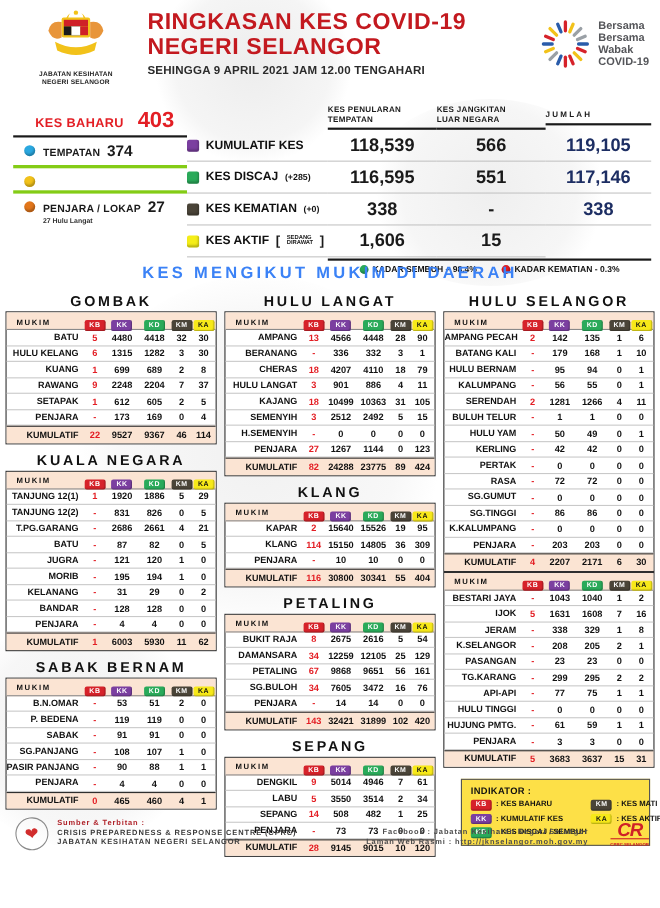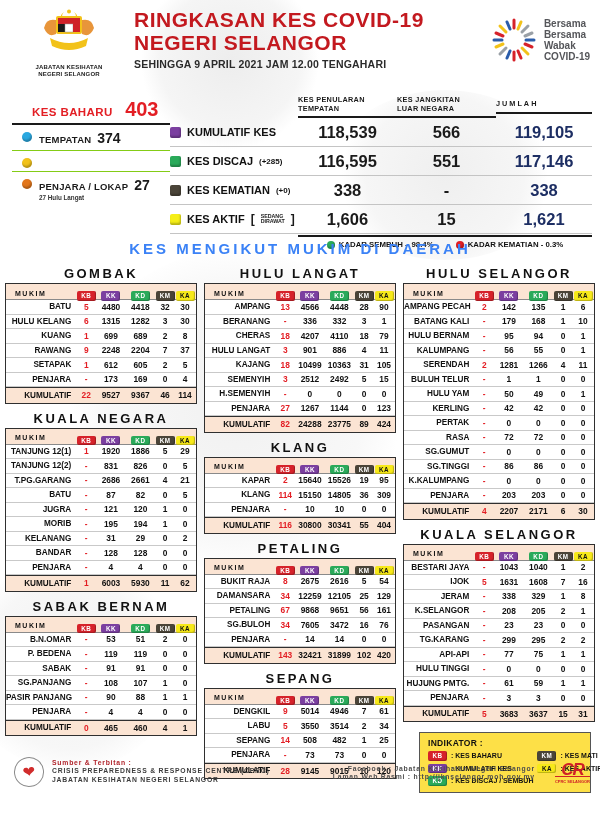--- a/index.html
+++ b/index.html
@@ -17,21 +17,21 @@
   .sub-title{font-size:10.5px;font-weight:bold;color:#2b2b2b;margin-top:4px;letter-spacing:.2px;}
   .badge-block{display:flex;align-items:center;gap:4px;margin-top:6px;margin-right:2px;}
   .badge-text{font-size:10px;font-weight:800;color:#55565a;line-height:11px;}
 
   
   .summary{display:flex;padding:2px 8px 0 12px;height:142px;box-sizing:border-box;}
   .sum-left{width:158px;flex-shrink:0;padding-top:4px;}
   .kb-line{padding-left:20px;border-bottom:2px solid #1a1a1a;padding-bottom:2px;}
   .kb-label{font-size:11.5px;font-weight:900;color:#e31e24;letter-spacing:.4px;}
   .kb-value{font-size:20px;font-weight:900;color:#e31e24;margin-left:8px;}
-  .sum-item{display:flex;align-items:flex-start;gap:7px;padding:4px 0 3px 10px;border-bottom:1px solid #84cc16;}
+  .sum-item{display:flex;align-items:flex-start;gap:7px;padding:4px 0 3px 10px;border-bottom:3px solid #84cc16;}
   .sum-item:last-child{border-bottom:none;}
   .dot{width:10px;height:10px;border-radius:50%;margin-top:3px;flex-shrink:0;box-shadow:inset -1px -2px 2px rgba(0,0,0,.25);}
   .si-label{font-size:9.5px;font-weight:800;color:#1a1a1a;letter-spacing:.2px;}
   .si-value{font-size:14px;font-weight:900;color:#1a1a1a;margin-left:6px;}
   .si-note{font-size:6.3px;font-weight:bold;color:#333;line-height:7.5px;}
 
   .sum-right{flex:1;padding-top:2px;}
   .sum-grid{display:grid;grid-template-columns:128px 1fr 1fr 96px;align-items:center;}
   .sum-head{font-size:7.3px;font-weight:800;text-align:left;white-space:pre-line;line-height:8.5px;
             border-bottom:2px solid #1a1a1a;padding-bottom:3px;letter-spacing:.3px;}
@@ -81,21 +81,21 @@
   .ind-text{font-size:7px;font-weight:800;color:#111;white-space:nowrap;}
 
   
   .footer{position:absolute;left:0;right:0;bottom:6px;display:flex;align-items:flex-end;
           justify-content:space-between;padding:0 10px 0 14px;}
   .foot-left{display:flex;align-items:center;gap:8px;}
   .heart-logo{width:28px;height:28px;border:1.5px solid #8a8a8a;border-radius:50%;display:flex;
               align-items:center;justify-content:center;font-size:15px;color:#d12c2c;transform:rotate(-8deg);}
   .src-lines{font-size:6.8px;font-weight:800;letter-spacing:.8px;line-height:8.5px;color:#3c3c3c;}
   .src-lines .l1{color:#b0232a;}
-  .foot-right{display:flex;gap:20px;}
+  .foot-right{display:flex;align-items:center;gap:20px;}
   .fb-lines{font-size:6.8px;font-weight:800;letter-spacing:.8px;line-height:8.5px;color:#4d4d4d;text-align:right;}
   .cprc-logo{text-align:center;color:#cf2027;line-height:10px;}
   .cprc-logo .big{font-size:17px;font-weight:900;font-style:italic;letter-spacing:-1px;}
   .cprc-logo .small{font-size:4px;font-weight:bold;border-top:1.5px solid #cf2027;display:block;margin-top:1px;}
 </style>
 </head>
 <body>
 
 <div class="page">
 
@@ -221,21 +221,20 @@
               <span class="sum-lab">KES AKTIF</span>
               <span class="bracket">[</span>
               <span class="stack">
                 <span>SEDANG</span>
                 <span>DIRAWAT</span>
               </span>
               <span class="bracket">]</span>
             </div>
             <div class="sum-num">1,606</div>
             <div class="sum-num">15</div>
-            <div class="sum-num jumlah">1,621</div>
           </div>
         <div class="rates" id="rates">
             <div class="rate">
               <span class="dot" style="background: rgb(42, 170, 90);"></span>
               <span>KADAR SEMBUH – 98.4%</span>
             </div>
             <div class="rate">
               <span class="dot" style="background: rgb(227, 30, 36);"></span>
               <span>KADAR KEMATIAN - 0.3%</span>
             </div>
@@ -836,21 +835,20 @@
             </div>
             <div class="drow kumulatif">
               <div class="c-label">KUMULATIF</div>
               <div class="c-num c-kb">4</div>
               <div class="c-num">2207</div>
               <div class="c-num">2171</div>
               <div class="c-num">6</div>
               <div class="c-num">30</div>
             </div>
           </div>
-          <div class="dist-title">KUALA SELANGOR</div>
           <div class="dtable">
             <div class="drow head">
               <div class="mukim-h">MUKIM</div>
               <div class="bcell"><span class="badge" style="background: rgb(214, 34, 42);">KB</span></div>
               <div class="bcell"><span class="badge" style="background: rgb(123, 63, 160);">KK</span></div>
               <div class="bcell"><span class="badge" style="background: rgb(42, 170, 90);">KD</span></div>
               <div class="bcell"><span class="badge" style="background: rgb(74, 68, 56);">KM</span></div>
               <div class="bcell"><span class="badge ka" style="background: rgb(247, 233, 25);">KA</span></div>
             </div>
             <div class="drow">

